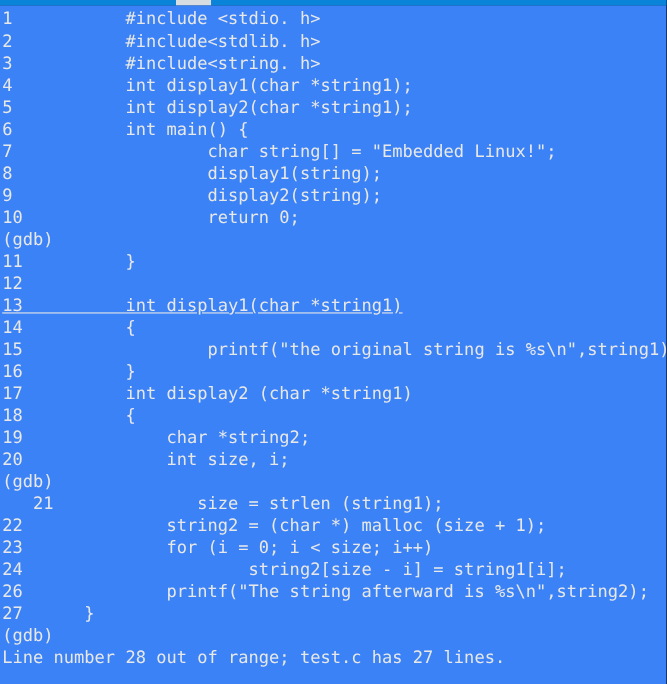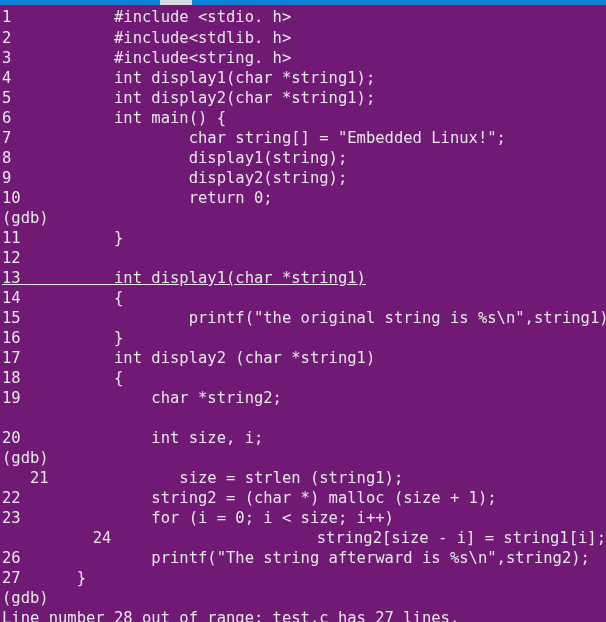--- a/index.html
+++ b/index.html
@@ -70,46 +70,46 @@
 <body>
 
 <div id="app">
 
   <div class="topbar">
     <div class="topbar-seg blue-left"></div>
     <div class="topbar-seg light"></div>
     <div class="topbar-seg blue-right"></div>
   </div>
 
-  <div class="terminal" id="terminal-body" style="background: #701a75;">
+  <div class="terminal" id="terminal-body" style="background: #3b82f6;">
       <div class="line first" style="color: rgb(232, 232, 232);">1           #include &lt;stdio. h&gt;</div>
       <div class="line" style="color: rgb(232, 232, 232);">2           #include&lt;stdlib. h&gt;</div>
       <div class="line" style="color: rgb(232, 232, 232);">3           #include&lt;string. h&gt;</div>
       <div class="line" style="color: rgb(232, 232, 232);">4           int display1(char *string1);</div>
       <div class="line" style="color: rgb(232, 232, 232);">5           int display2(char *string1);</div>
       <div class="line" style="color: rgb(232, 232, 232);">6           int main() {</div>
       <div class="line" style="color: rgb(232, 232, 232);">7                   char string[] = "Embedded Linux!";</div>
       <div class="line" style="color: rgb(232, 232, 232);">8                   display1(string);</div>
       <div class="line" style="color: rgb(232, 232, 232);">9                   display2(string);</div>
       <div class="line" style="color: rgb(232, 232, 232);">10                  return 0;</div>
       <div class="line" style="color: rgb(232, 232, 232);">(gdb)</div>
       <div class="line" style="color: rgb(232, 232, 232);">11          }</div>
       <div class="line" style="color: rgb(232, 232, 232);">12</div>
       <div class="line" style="color: rgb(232, 232, 232); text-decoration: underline;">13          int display1(char *string1)</div>
       <div class="line" style="color: rgb(232, 232, 232);">14          {</div>
       <div class="line" style="color: rgb(232, 232, 232);">15                  printf("the original string is %s\n",string1);</div>
       <div class="line" style="color: rgb(232, 232, 232);">16          }</div>
       <div class="line" style="color: rgb(232, 232, 232);">17          int display2 (char *string1)</div>
       <div class="line" style="color: rgb(232, 232, 232);">18          {</div>
       <div class="line" style="color: rgb(232, 232, 232);">19              char *string2;</div>
-      <div class="line" style="color: rgb(232, 232, 232); margin-top: 20px;">20              int size, i;</div>
+      <div class="line" style="color: rgb(232, 232, 232);">20              int size, i;</div>
       <div class="line" style="color: rgb(232, 232, 232);">(gdb)</div>
       <div class="line" style="color: rgb(232, 232, 232); margin-left: 28px;">21              size = strlen (string1);</div>
       <div class="line" style="color: rgb(232, 232, 232);">22              string2 = (char *) malloc (size + 1);</div>
       <div class="line" style="color: rgb(232, 232, 232);">23              for (i = 0; i &lt; size; i++)</div>
-      <div class="line" style="color: rgb(232, 232, 232); text-align: right;">24                      string2[size - i] = string1[i];</div>
+      <div class="line" style="color: rgb(232, 232, 232);">24                      string2[size - i] = string1[i];</div>
       <div class="line" style="color: rgb(232, 232, 232);">26              printf("The string afterward is %s\n",string2);</div>
       <div class="line" style="color: rgb(232, 232, 232);">27      }</div>
       <div class="line" style="color: rgb(232, 232, 232);">(gdb)</div>
       <div class="line" style="color: rgb(232, 232, 232);">Line number 28 out of range; test.c has 27 lines.</div>
     </div>
 
 </div>
 
 </body></html>

